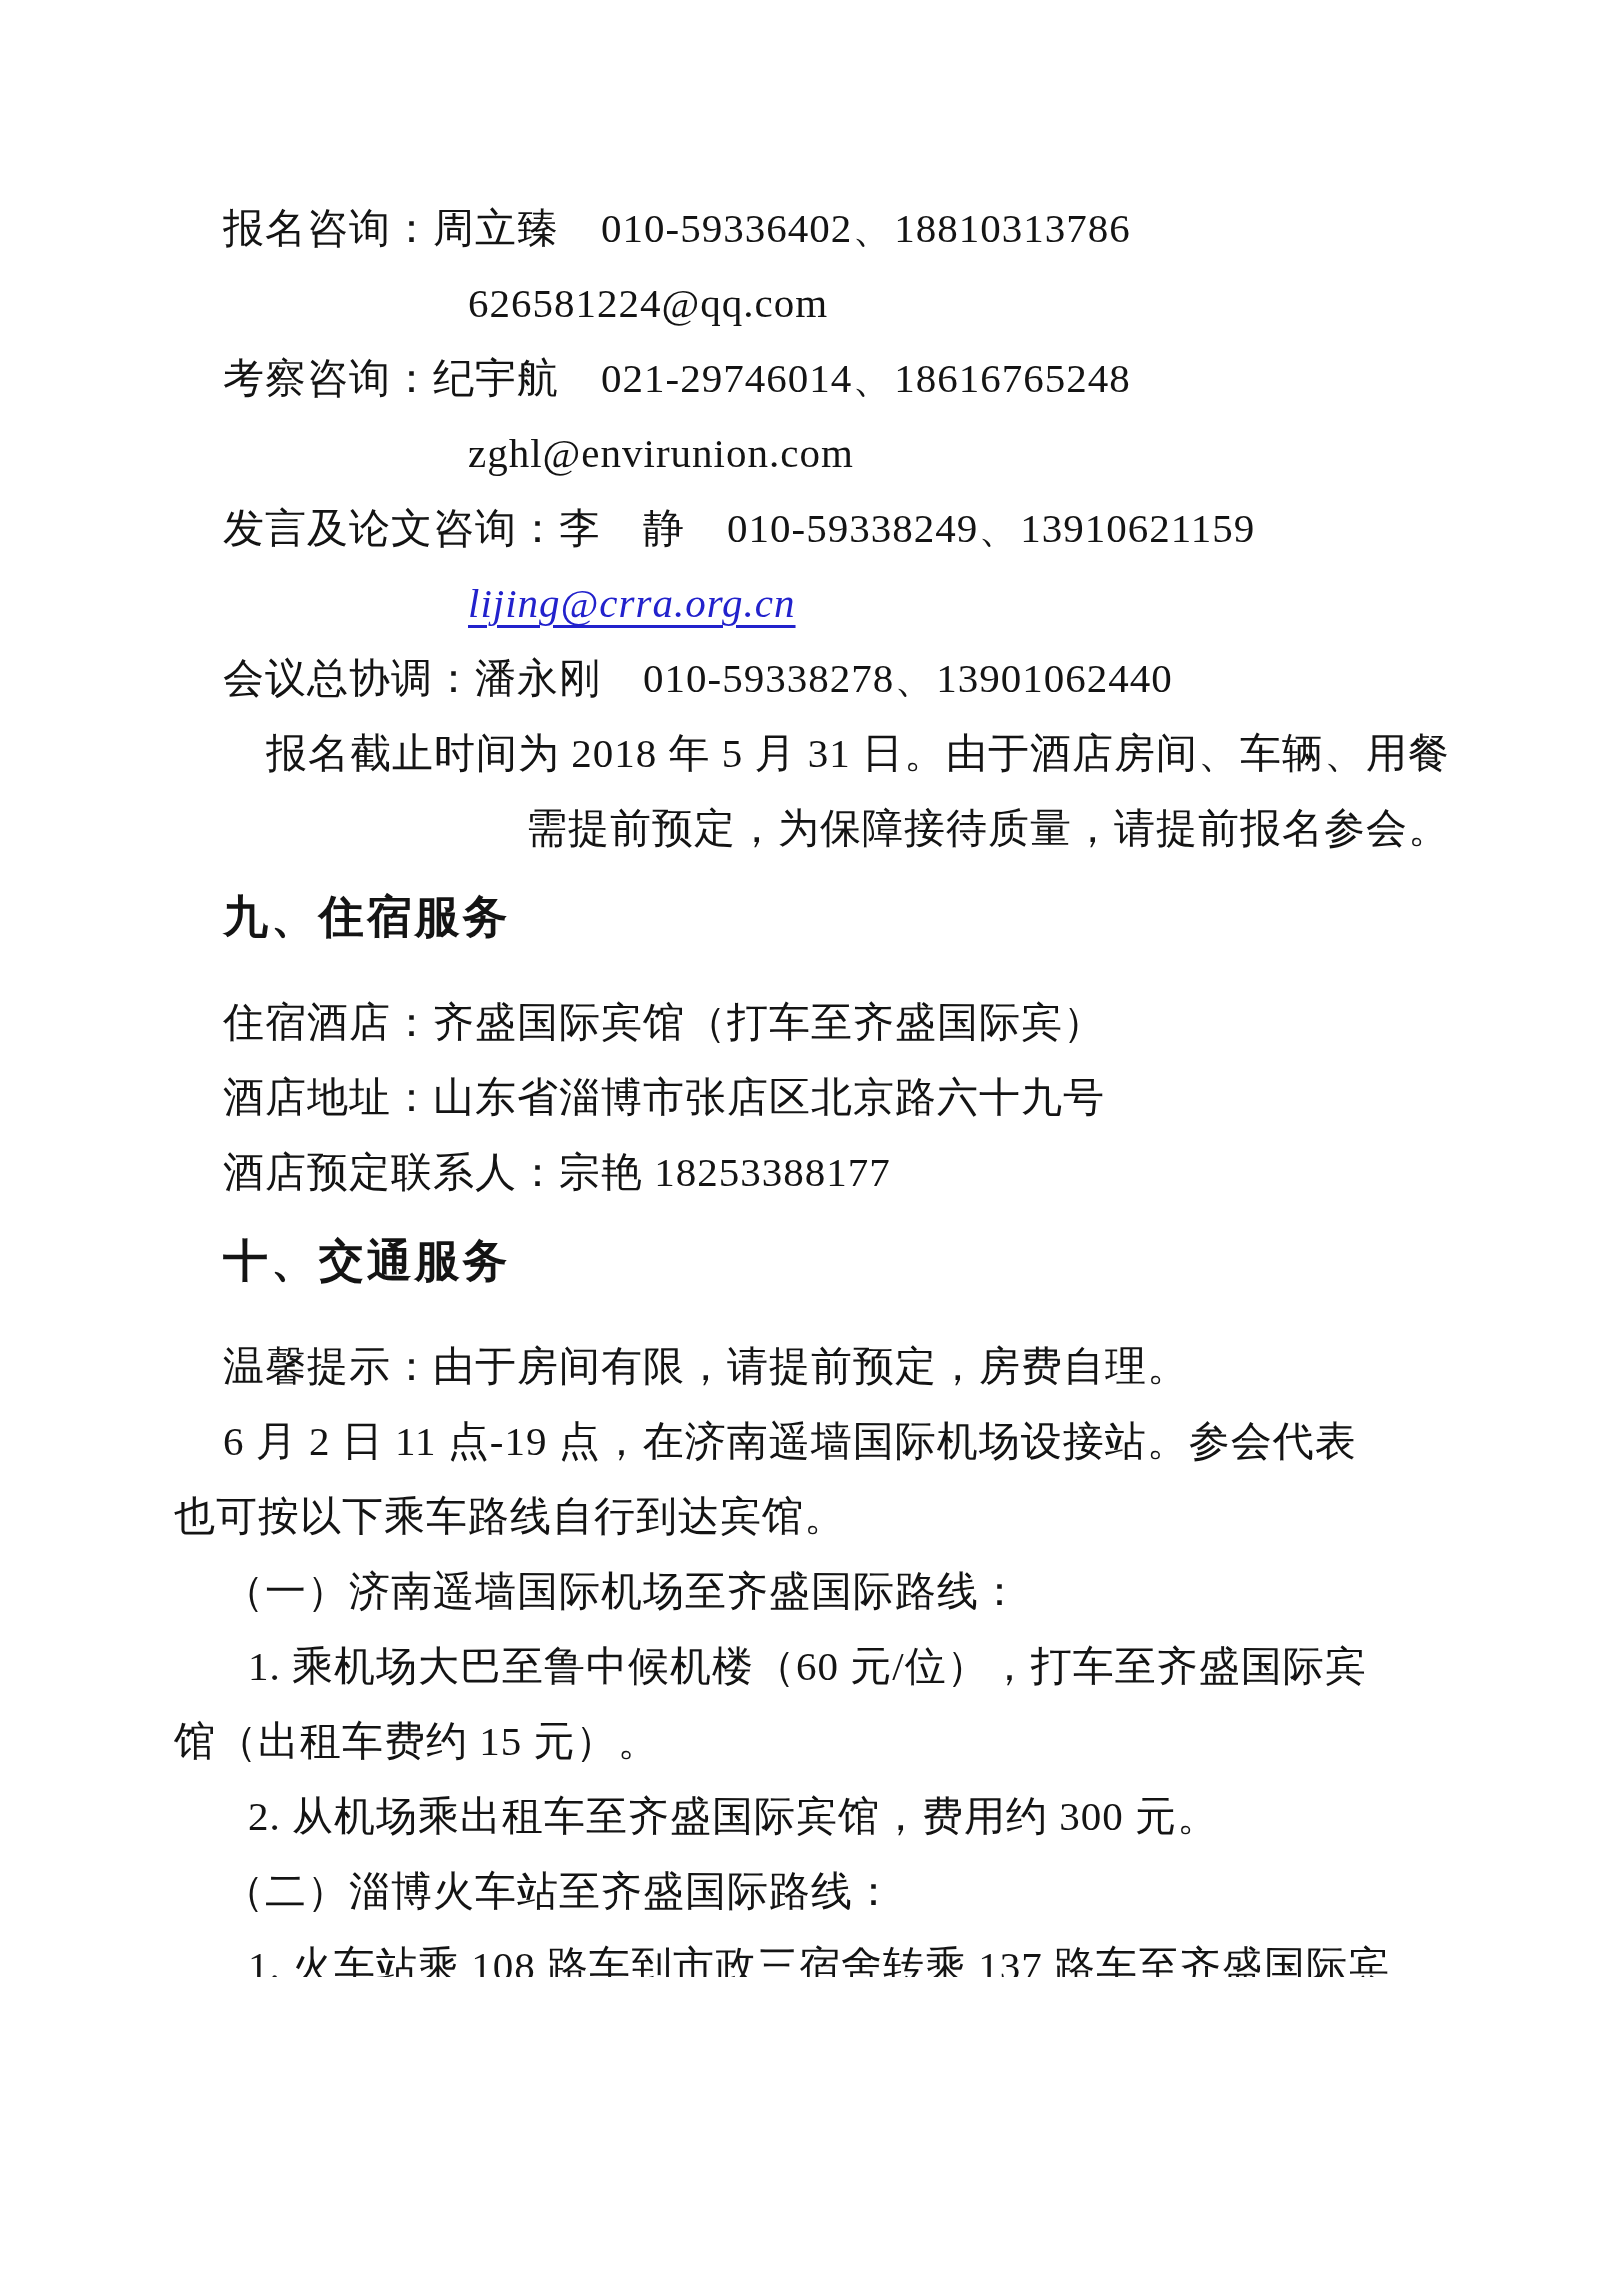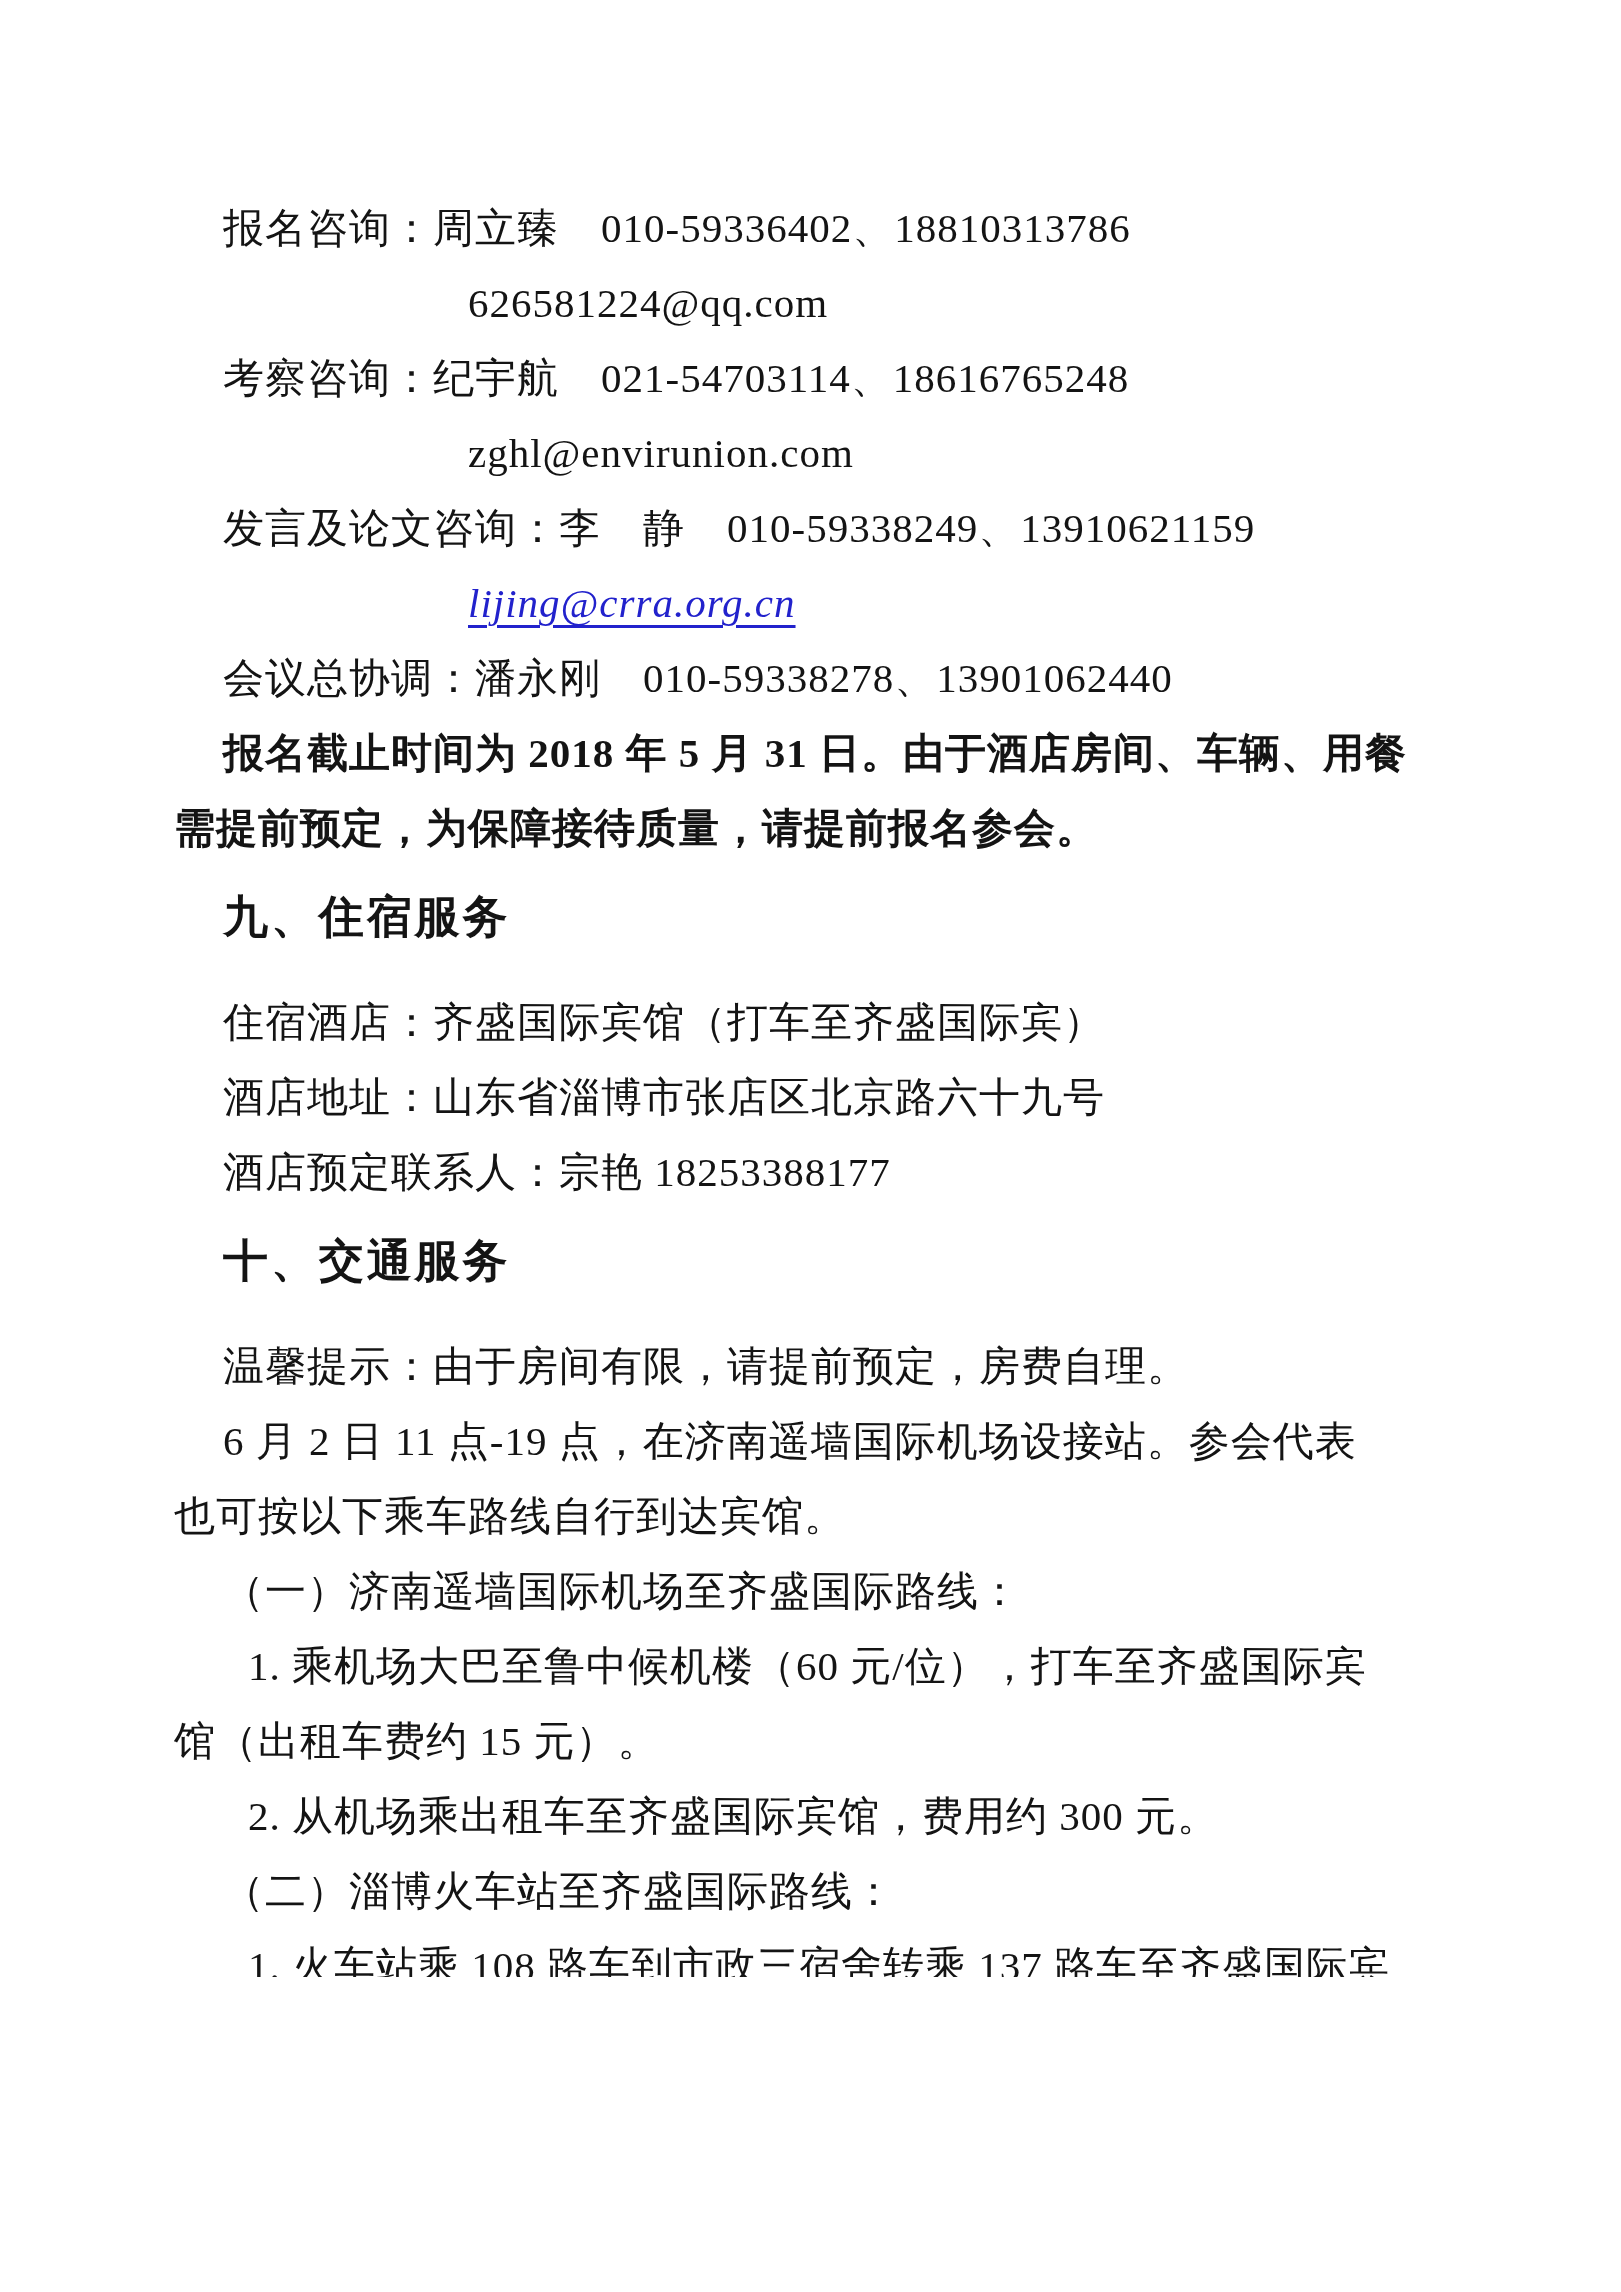--- a/index.html
+++ b/index.html
@@ -28,21 +28,21 @@
     height:75px;
     line-height:75px;
     font-size:41px;
     white-space:nowrap;
     letter-spacing:1px;
   }
   .t-contact{padding-left:49px;}
   .t-email{padding-left:294px;}
   .t-first{padding-left:49px;}
   .t-num{padding-left:74px;}
-  .t-bold{font-weight:bold;}
+  .t-bold{font-weight:normal;text-align:right;}
   .t-heading{
     font-weight:bold;
     font-size:45px;
     height:78px;
     line-height:78px;
     padding-left:49px;
     margin-top:11.8px;
     margin-bottom:29px;
     font-family:"Liberation Sans","DejaVu Sans",sans-serif;
     letter-spacing:2.9px;
@@ -66,21 +66,21 @@
     font-family:"Liberation Sans","DejaVu Sans",sans-serif;
   }
 </style>
 </head>
 <body>
 
 <div class="page">
   <div class="content" id="doc-content">
       <div class="line t-contact">报名咨询：周立臻　010-59336402、18810313786</div>
       <div class="line t-email">626581224@qq.com</div>
-      <div class="line t-contact">考察咨询：纪宇航　021-54703114、18616765248</div>
+      <div class="line t-contact">考察咨询：纪宇航　021-29746014、18616765248</div>
       <div class="line t-email">zghl@envirunion.com</div>
       <div class="line t-contact">发言及论文咨询：李　静　010-59338249、13910621159</div>
       <div class="line t-email"><a class="email-link" href="#">lijing@crra.org.cn</a></div>
       <div class="line t-contact">会议总协调：潘永刚　010-59338278、13901062440</div>
       <div class="line t-bold t-first">报名截止时间为 2018 年 5 月 31 日。由于酒店房间、车辆、用餐</div>
       <div class="line t-bold">需提前预定，为保障接待质量，请提前报名参会。</div>
       <div class="line t-heading">九、住宿服务</div>
       <div class="line t-contact">住宿酒店：齐盛国际宾馆（打车至齐盛国际宾）</div>
       <div class="line t-contact">酒店地址：山东省淄博市张店区北京路六十九号</div>
       <div class="line t-contact">酒店预定联系人：宗艳 18253388177</div>

